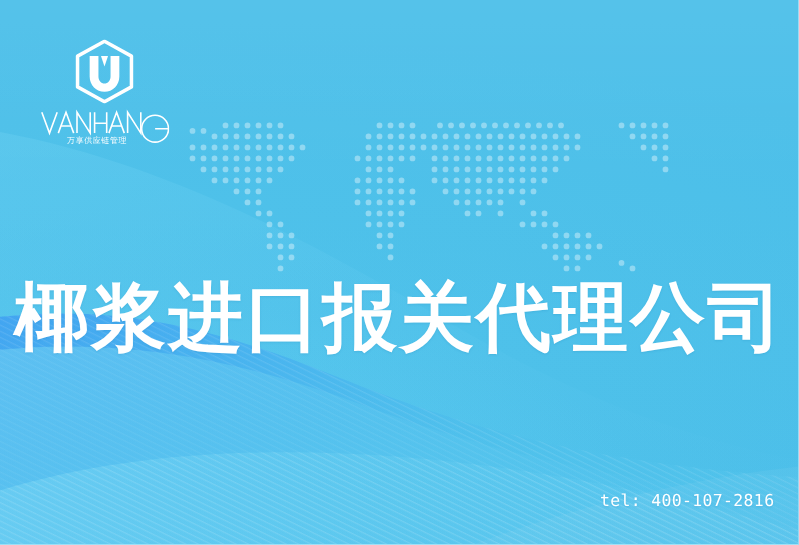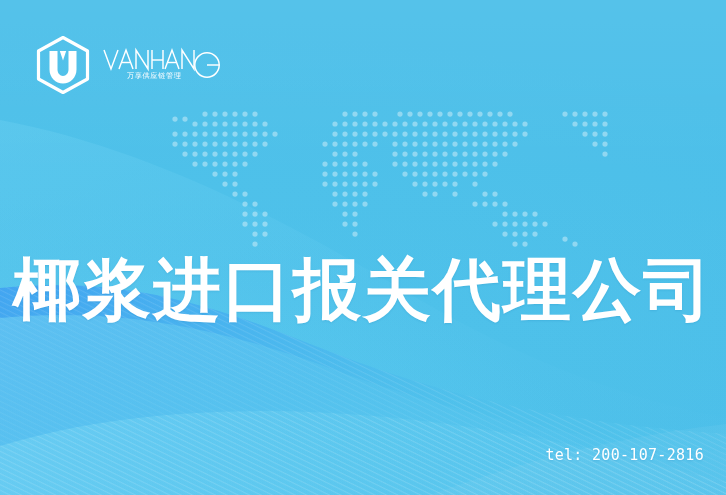--- a/index.html
+++ b/index.html
@@ -48,22 +48,23 @@
   }
   .map-wrap svg { display: block; width: 100%; height: 100%; }
 
   
   .logo {
     position: absolute;
     left: 36px;
     top: 36px;
     display: flex;
     align-items: center;
-    gap: 12px;
+    gap: 2px;
     height: 58px;
+    flex-direction: column;
   }
   .logo-mark { width: 54px; height: 58px; display: block; flex: 0 0 auto; }
   .logo-text { position: relative; height: 42px; width: 118px; flex: 0 0 auto; }
   .logo-text svg { display: block; width: 118px; height: 42px; }
 
   
   .headline {
     position: absolute;
     left: 0;
     right: 0;
@@ -467,15 +468,15 @@
           <path d="M105,21 L117.5,21" stroke-width="1.45"></path>
         </g>
 
         <text x="25" y="33.6" fill="#ffffff" font-size="7.2" font-family="'DejaVu Sans','Liberation Sans',sans-serif" letter-spacing="0.6">万享供应链管理</text>
       </svg>
     </div>
   </div>
 
   <h1 class="headline">椰浆进口报关代理公司</h1>
 
-  <div class="tel">tel: 200-107-2816</div>
+  <div class="tel">tel: 400-107-2816</div>
 
 </div>
 
 </body></html>

